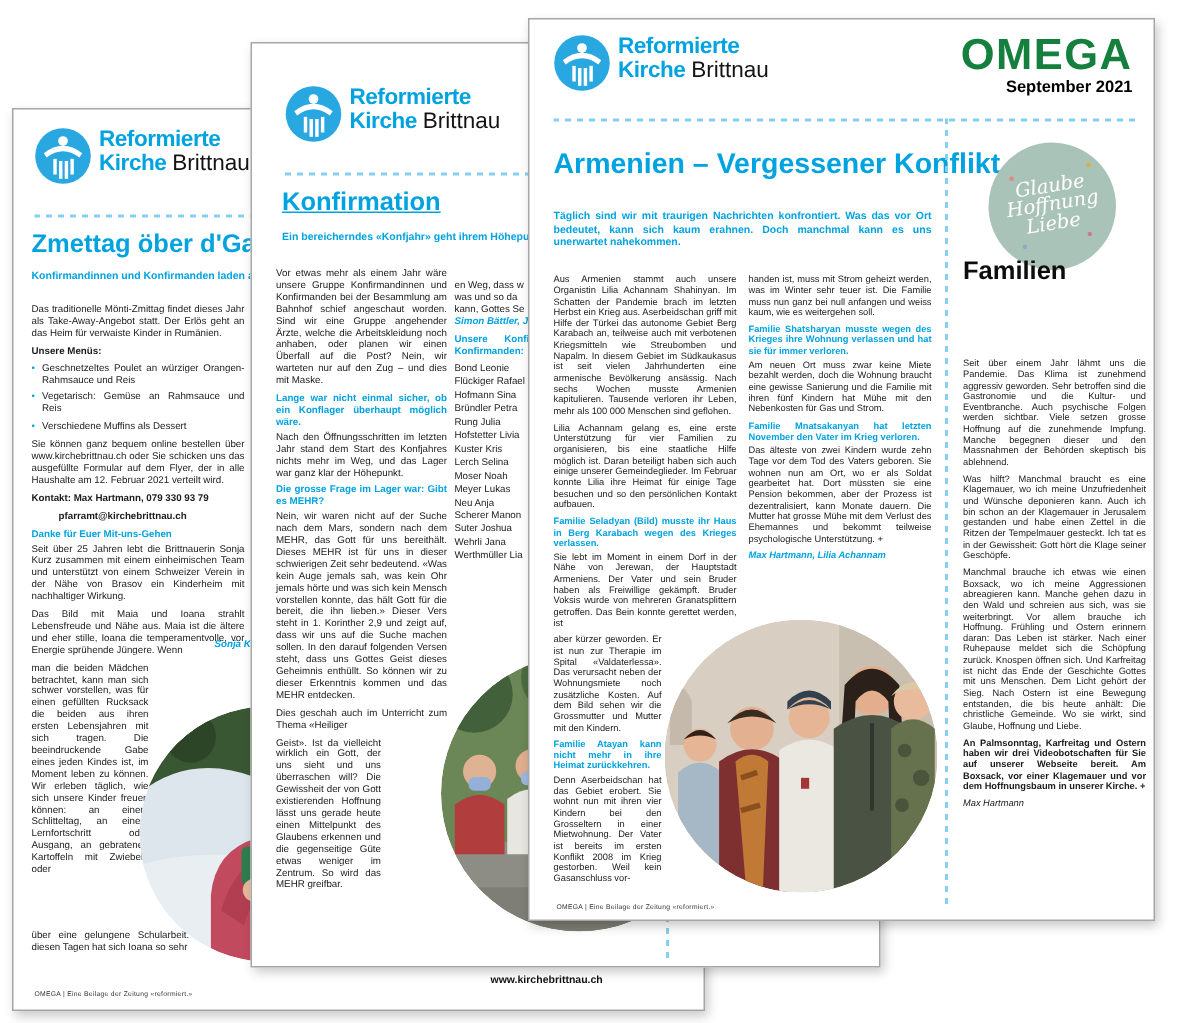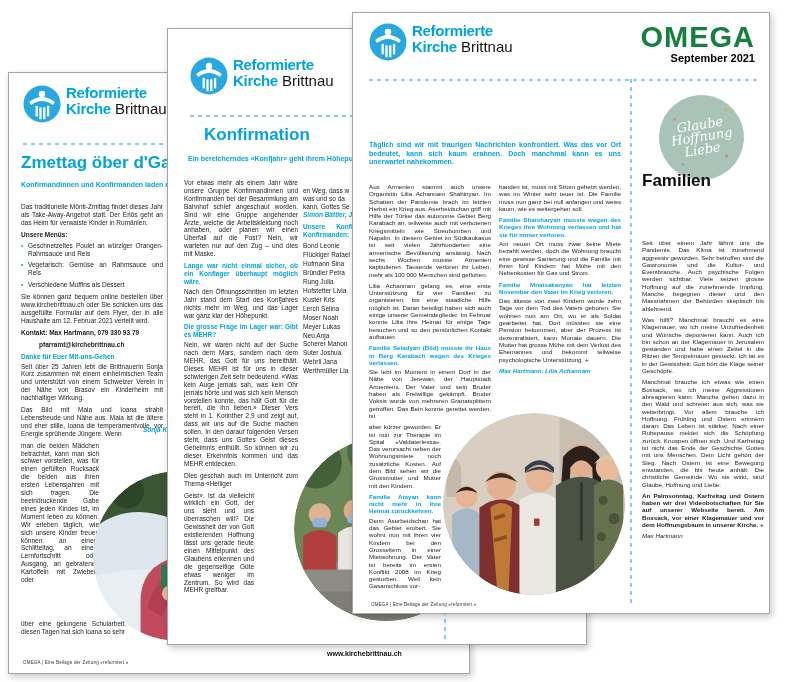--- a/index.html
+++ b/index.html
@@ -141,21 +141,21 @@
             <rect x="21.2" y="23.5" width="2.4" height="12.5" fill="#fff"></rect>
             <rect x="25.2" y="22" width="2.4" height="11" fill="#fff"></rect>
           </svg>
       </span>
       <span>
         <div class="lg-line1">Reformierte</div>
         <div><span class="lg-kirche">Kirche</span><span class="lg-ort">Brittnau</span></div>
       </span>
     </header>
     <div class="dash-h abs" style="left:22px;top:86px;width:376px;"></div>
-    <h1 class="headline h17 abs" style="left:36px;top:96px;margin:0;">Konfirmation</h1>
+    <h1 class="headline h17 abs" style="left:20px;top:96px;margin:0;text-decoration:underline;">Konfirmation</h1>
     <div class="lead nowrap abs" style="left:20px;top:126px;width:390px;">Ein bereicherndes «Konfjahr» geht ihrem Höhepunkt entgegen</div>
 
     <div class="body-txt abs" style="left:16px;top:150px;width:114px;">
       <p>Vor etwas mehr als einem Jahr wäre unsere Gruppe Konfirmandinnen und Konfirmanden bei der Besammlung am Bahnhof schief angeschaut worden. Sind wir eine Gruppe angehender Ärzte, welche die Arbeitskleidung noch anhaben, oder planen wir einen Überfall auf die Post? Nein, wir warteten nur auf den Zug – und dies mit Maske.</p>
       <p class="sub" style="margin-bottom:2px;">Lange war nicht einmal sicher, ob ein Konflager überhaupt möglich wäre.</p>
       <p>Nach den Öffnungsschritten im letzten Jahr stand dem Start des Konfjahres nichts mehr im Weg, und das Lager war ganz klar der Höhepunkt.</p>
       <p class="sub" style="margin-bottom:2px;">Die grosse Frage im Lager war: Gibt es MEHR?</p>
       <p>Nein, wir waren nicht auf der Suche nach dem Mars, sondern nach dem MEHR, das Gott für uns bereithält. Dieses MEHR ist für uns in dieser schwierigen Zeit sehr bedeutend. «Was kein Auge jemals sah, was kein Ohr jemals hörte und was sich kein Mensch vorstellen konnte, das hält Gott für die bereit, die ihn lieben.» Dieser Vers steht in 1. Korinther 2,9 und zeigt auf, dass wir uns auf die Suche machen sollen. In den darauf folgenden Versen steht, dass uns Gottes Geist dieses Geheimnis enthüllt. So können wir zu dieser Erkenntnis kommen und das MEHR entdecken.</p>
       <p>Dies geschah auch im Unterricht zum Thema «Heiliger</p>
       <div class="narrow2">
@@ -248,20 +248,21 @@
         <div><span class="lg-kirche">Kirche</span><span class="lg-ort">Brittnau</span></div>
       </span>
     </header>
 
     <div class="omega-block abs" style="right:14px;top:10px;">
       <div class="omega">OMEGA</div>
       <div class="issue">September 2021</div>
     </div>
 
     <div class="dash-h abs" style="left:16px;top:66px;width:390px;"></div>
+    <h1 class="headline h19 abs" style="left:16px;top:86px;margin:0;">Armenien – Vergessener Konflikt</h1>
     <div class="lead abs" style="left:16px;top:128px;width:252px;text-align:justify;">Täglich sind wir mit traurigen Nachrichten konfrontiert. Was das vor Ort bedeutet, kann sich kaum erahnen. Doch manchmal kann es uns unerwartet nahekommen.</div>
 
     <div class="body-sm abs" style="left:16px;top:170px;width:122px;">
       <p>Aus Armenien stammt auch unsere Organistin Lilia Achannam Shahinyan. Im Schatten der Pandemie brach im letzten Herbst ein Krieg aus. Aserbeidschan griff mit Hilfe der Türkei das autonome Gebiet Berg Karabach an, teilweise auch mit verbotenen Kriegsmitteln wie Streubomben und Napalm. In diesem Gebiet im Südkaukasus ist seit vielen Jahrhunderten eine armenische Bevölkerung ansässig. Nach sechs Wochen musste Armenien kapitulieren. Tausende verloren ihr Leben, mehr als 100 000 Menschen sind geflohen.</p>
       <p>Lilia Achannam gelang es, eine erste Unterstützung für vier Familien zu organisieren, bis eine staatliche Hilfe möglich ist. Daran beteiligt haben sich auch einige unserer Gemeindeglieder. Im Februar konnte Lilia ihre Heimat für einige Tage besuchen und so den persönlichen Kontakt aufbauen.</p>
       <p class="sub" style="margin-bottom:2px;">Familie Seladyan (Bild) musste ihr Haus in Berg Karabach wegen des Krieges verlassen.</p>
       <p>Sie lebt im Moment in einem Dorf in der Nähe von Jerewan, der Hauptstadt Armeniens. Der Vater und sein Bruder haben als Freiwillige gekämpft. Bruder Voksis wurde von mehreren Granatsplittern getroffen. Das Bein konnte gerettet werden, ist</p>
       <div class="narrow3">
         <p>aber kürzer geworden. Er ist nun zur Therapie im Spital «Valdaterlessa». Das verursacht neben der Wohnungsmiete noch zusätzliche Kosten. Auf dem Bild sehen wir die Grossmutter und Mutter mit den Kindern.</p>
         <p class="sub" style="margin-bottom:2px;">Familie Atayan kann nicht mehr in ihre Heimat zurückkehren.</p>

